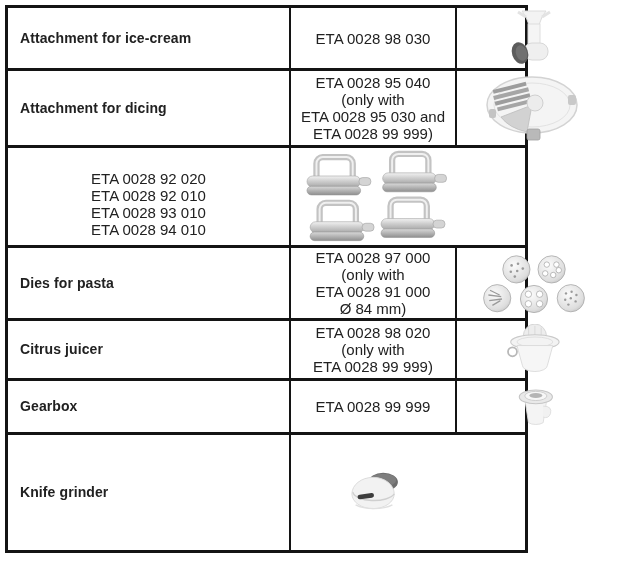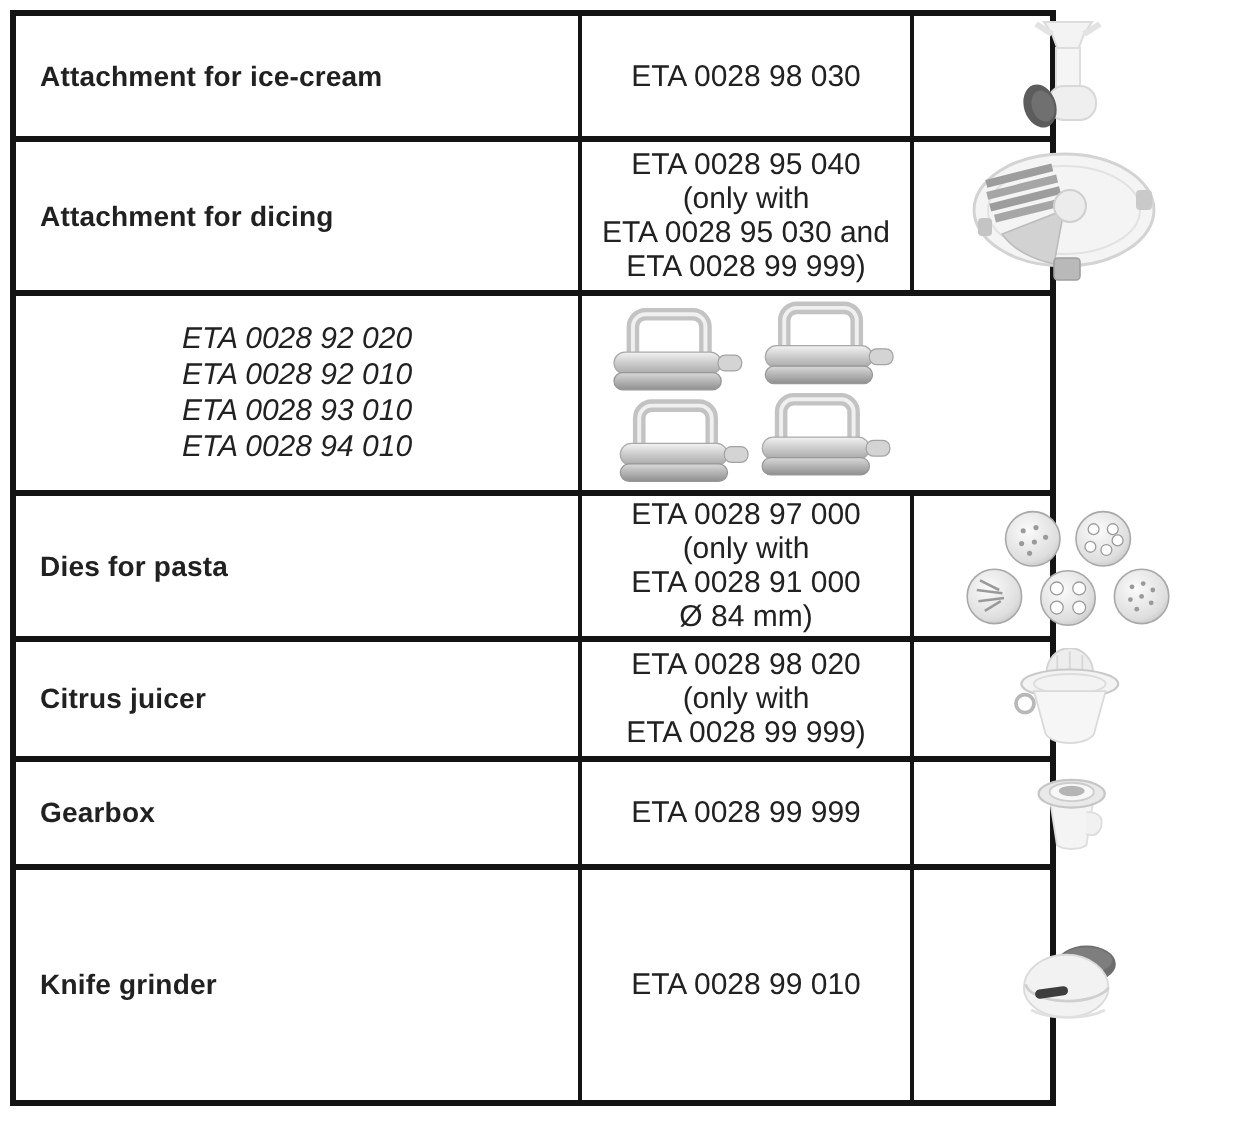--- a/index.html
+++ b/index.html
@@ -40,21 +40,21 @@
     padding-left:12px;padding-right:6px;
     font-weight:bold;font-size:14px;line-height:19px;
     letter-spacing:.1px;
   }
   .code{
     display:flex;flex-direction:column;justify-content:center;
     align-items:center;text-align:center;
     font-size:15px;line-height:17px;
     padding:2px 3px;
   }
-  .code.spread{justify-content:space-around;padding:12px 3px;font-style:italic;}
+  .code.spread{justify-content:space-around;padding:22px 3px;}
   .img{
     display:flex;align-items:center;justify-content:center;
   }
   svg{display:block;}
 </style>
 </head>
 <body>
 
 <svg width="0" height="0" style="position:absolute" aria-hidden="true">
   <defs>
@@ -242,23 +242,20 @@
           <ellipse cx="48" cy="13" rx="12" ry="5" fill="#f7f7f7" stroke="#cccccc" stroke-width="1"></ellipse>
           <ellipse cx="48" cy="12.5" rx="7" ry="2.8" fill="#b5b5b5"></ellipse>
         </svg>
       </div>
     </div>
 
     <div class="row r6">
       <div class="cell name">
         <div>Knife grinder</div>
       </div>
-      <div class="cell code">
-        <div>ETA 0028 99 010</div>
-      </div>
       <div class="cell img">
         <svg width="96" height="46" viewBox="0 0 96 50">
           <ellipse cx="58" cy="13" rx="16" ry="10" fill="#6d6d6d"></ellipse>
           <ellipse cx="58" cy="11" rx="14" ry="7" fill="#7e7e7e"></ellipse>
           <path d="M24 26 a23 18 0 0 1 46 0 a23 16 0 0 1 -46 0 Z" fill="#f2f2f2" stroke="#dadada" stroke-width="1"></path>
           <path d="M25 24 a23 10 0 0 0 45 2" fill="none" stroke="#cfcfcf" stroke-width="1.5"></path>
           <rect x="30" y="26" width="18" height="5" rx="2.5" transform="rotate(-8 39 28)" fill="#3d3d3d"></rect>
           <path d="M28 38 a25 10 0 0 0 40 0" fill="none" stroke="#e0e0e0" stroke-width="1.5"></path>
         </svg>
       </div>

